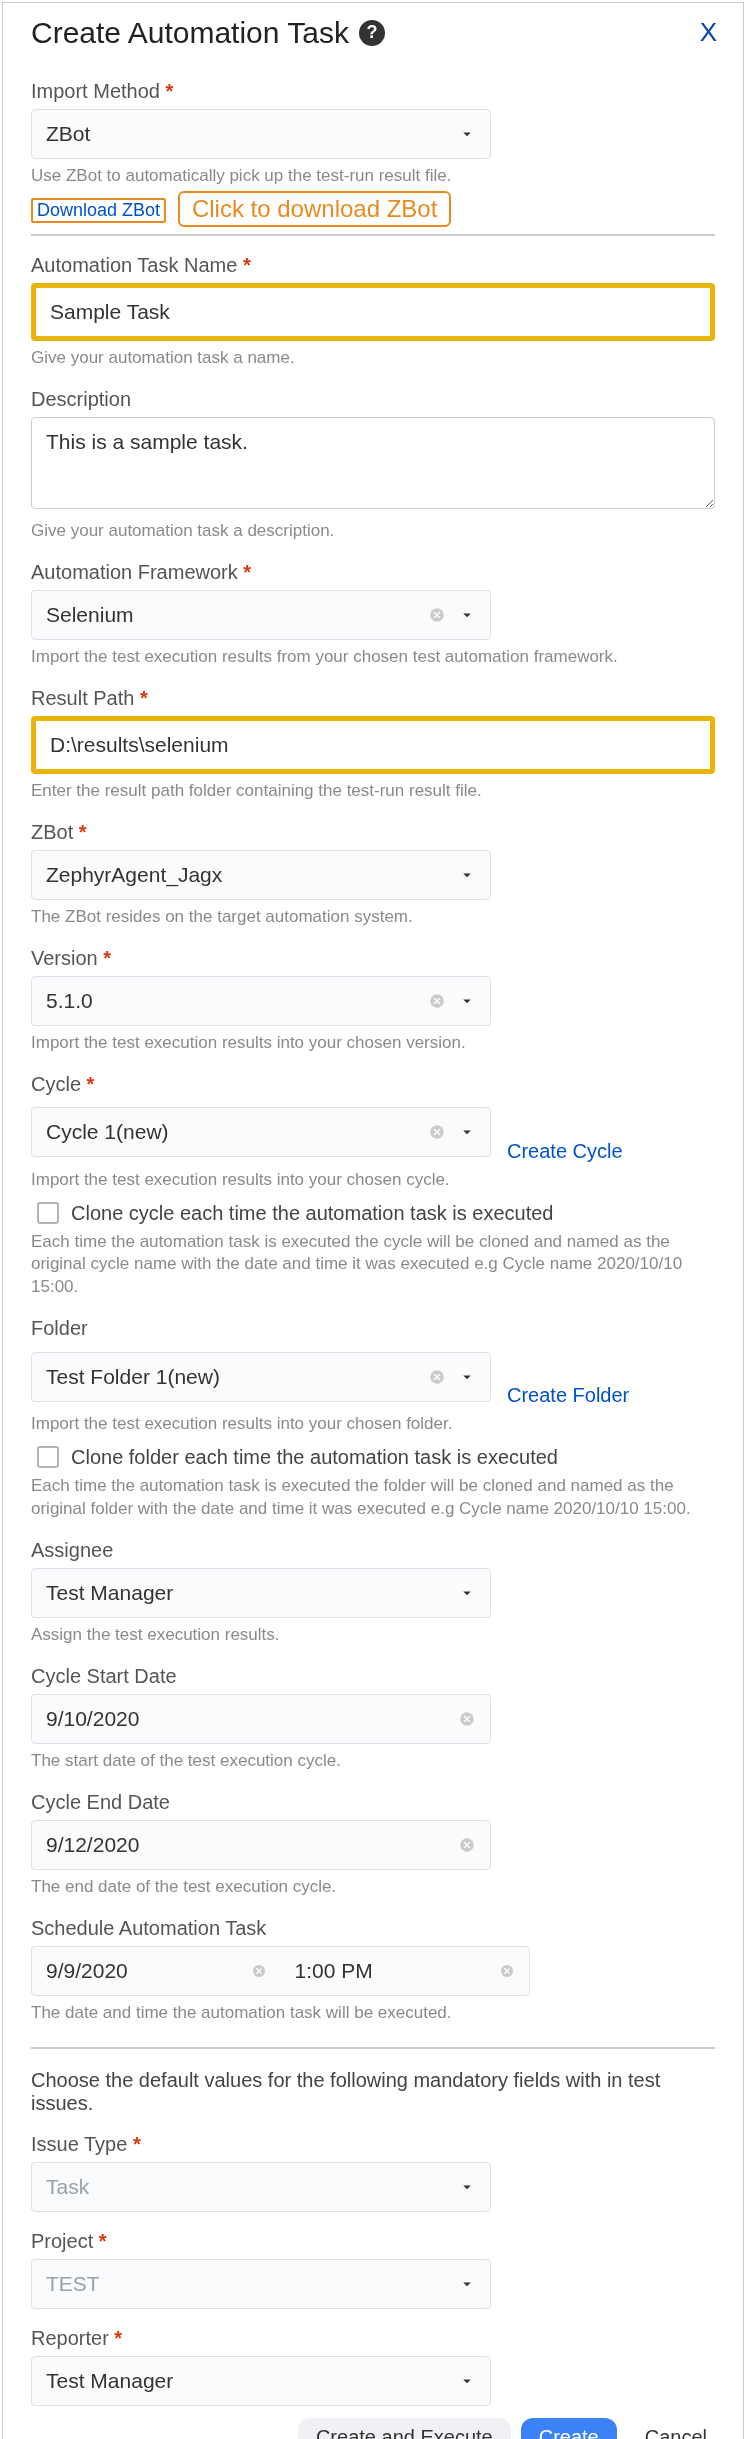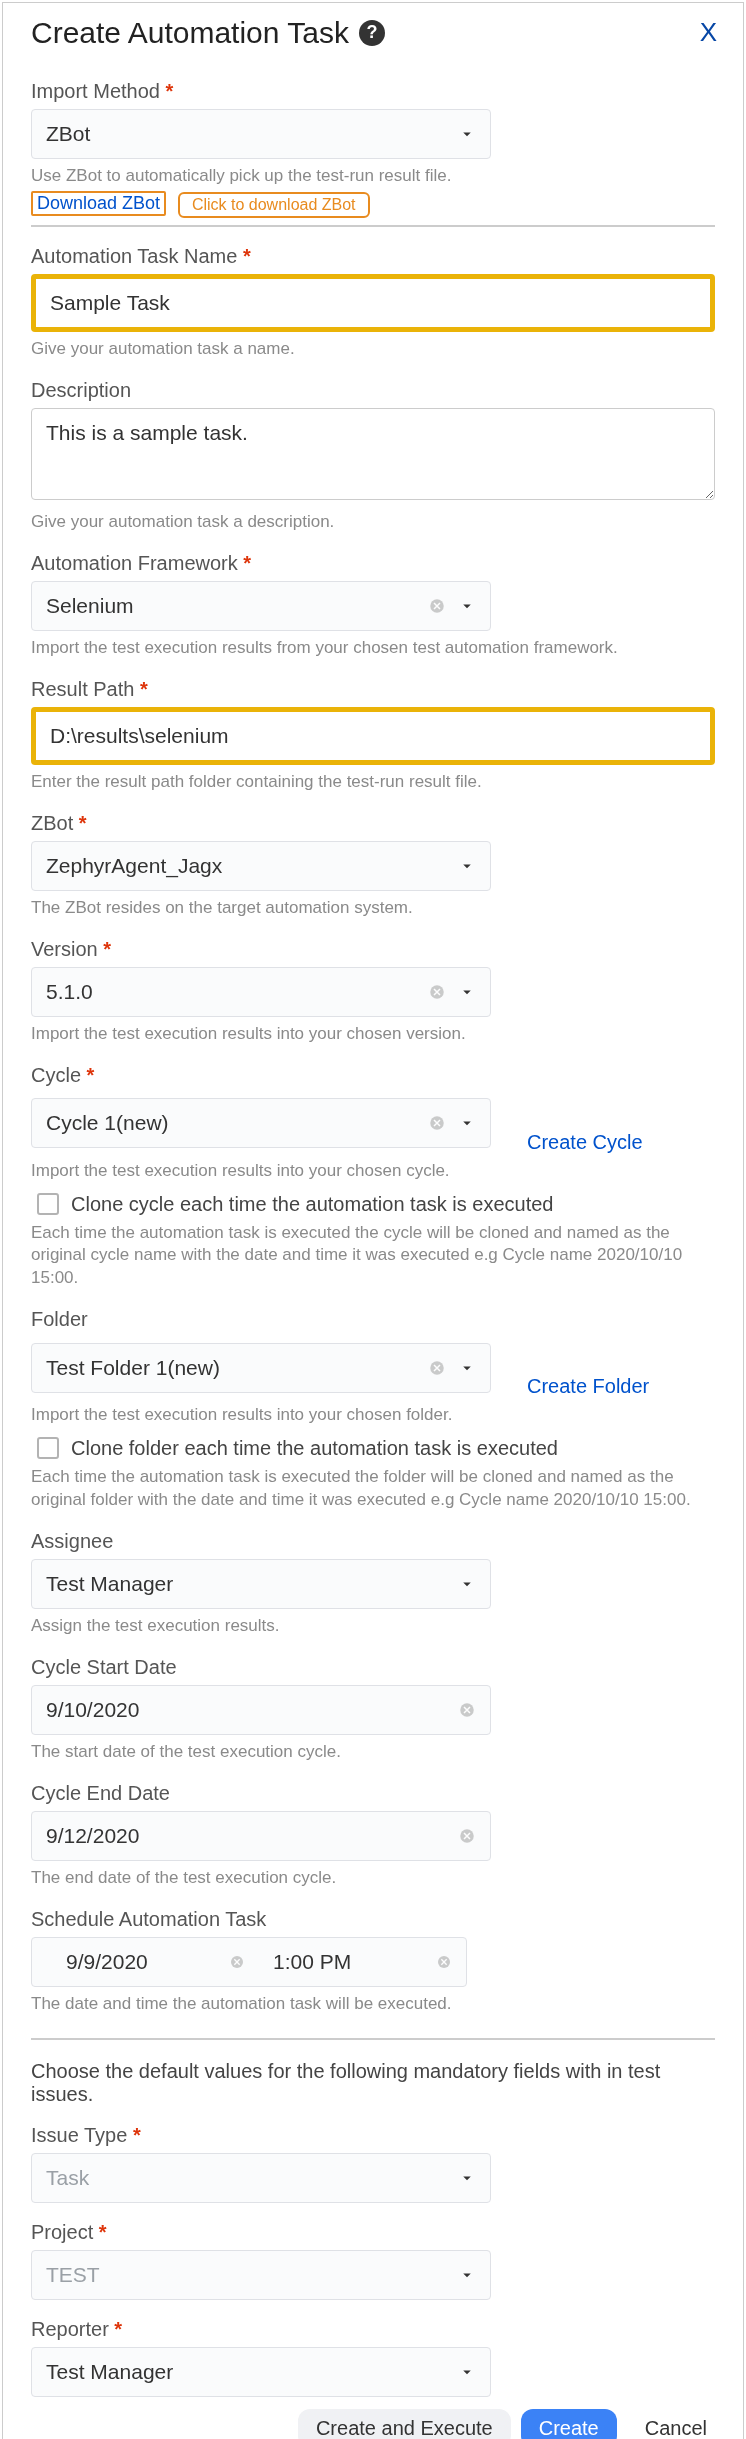--- a/index.html
+++ b/index.html
@@ -89,21 +89,21 @@
   .select {
     display: flex;
     align-items: center;
     justify-content: space-between;
     cursor: pointer;
   }
   .narrow { width: 460px; }
   .row-with-link {
     display: flex;
     align-items: center;
-    gap: 36px;
+    gap: 16px;
   }
   .side-link {
     color: #0052cc;
     font-size: 20px;
     cursor: pointer;
     margin-top: 38px;
   }
   .icons-right {
     display: flex;
     align-items: center;
@@ -122,21 +122,21 @@
     font-size: 18px;
     cursor: pointer;
   }
   .callout {
     display: inline-block;
     margin-left: 6px;
     border: 2px solid #e88b1f;
     color: #e88b1f;
     border-radius: 6px;
     padding: 2px 12px;
-    font-size: 16px;
+    font-size: 24px;
     position: relative;
     top: 1px;
   }
   .divider {
     height: 2px;
     background: #ccc;
     margin: 8px 0 0 0;
   }
   .checkbox-row {
     display: flex;
@@ -149,27 +149,26 @@
     border: 2px solid #b3b3b3;
     border-radius: 3px;
     background: #fff;
     cursor: pointer;
     flex-shrink: 0;
   }
   .checkbox-label {
     font-size: 20px; color: #444; cursor: pointer;
   }
   .sched-row {
-    width: 436px;
+    width: 499px;
     background: #fafbfc;
     border: 1px solid #dfe1e6;
     border-radius: 4px;
     display: flex;
     align-items: stretch;
-    padding-left: 20px;
   }
   .sched-cell {
     flex: 1;
     display: flex;
     align-items: center;
     justify-content: space-between;
     padding: 12px 14px;
     font-size: 21px;
     color: #333;
   }

